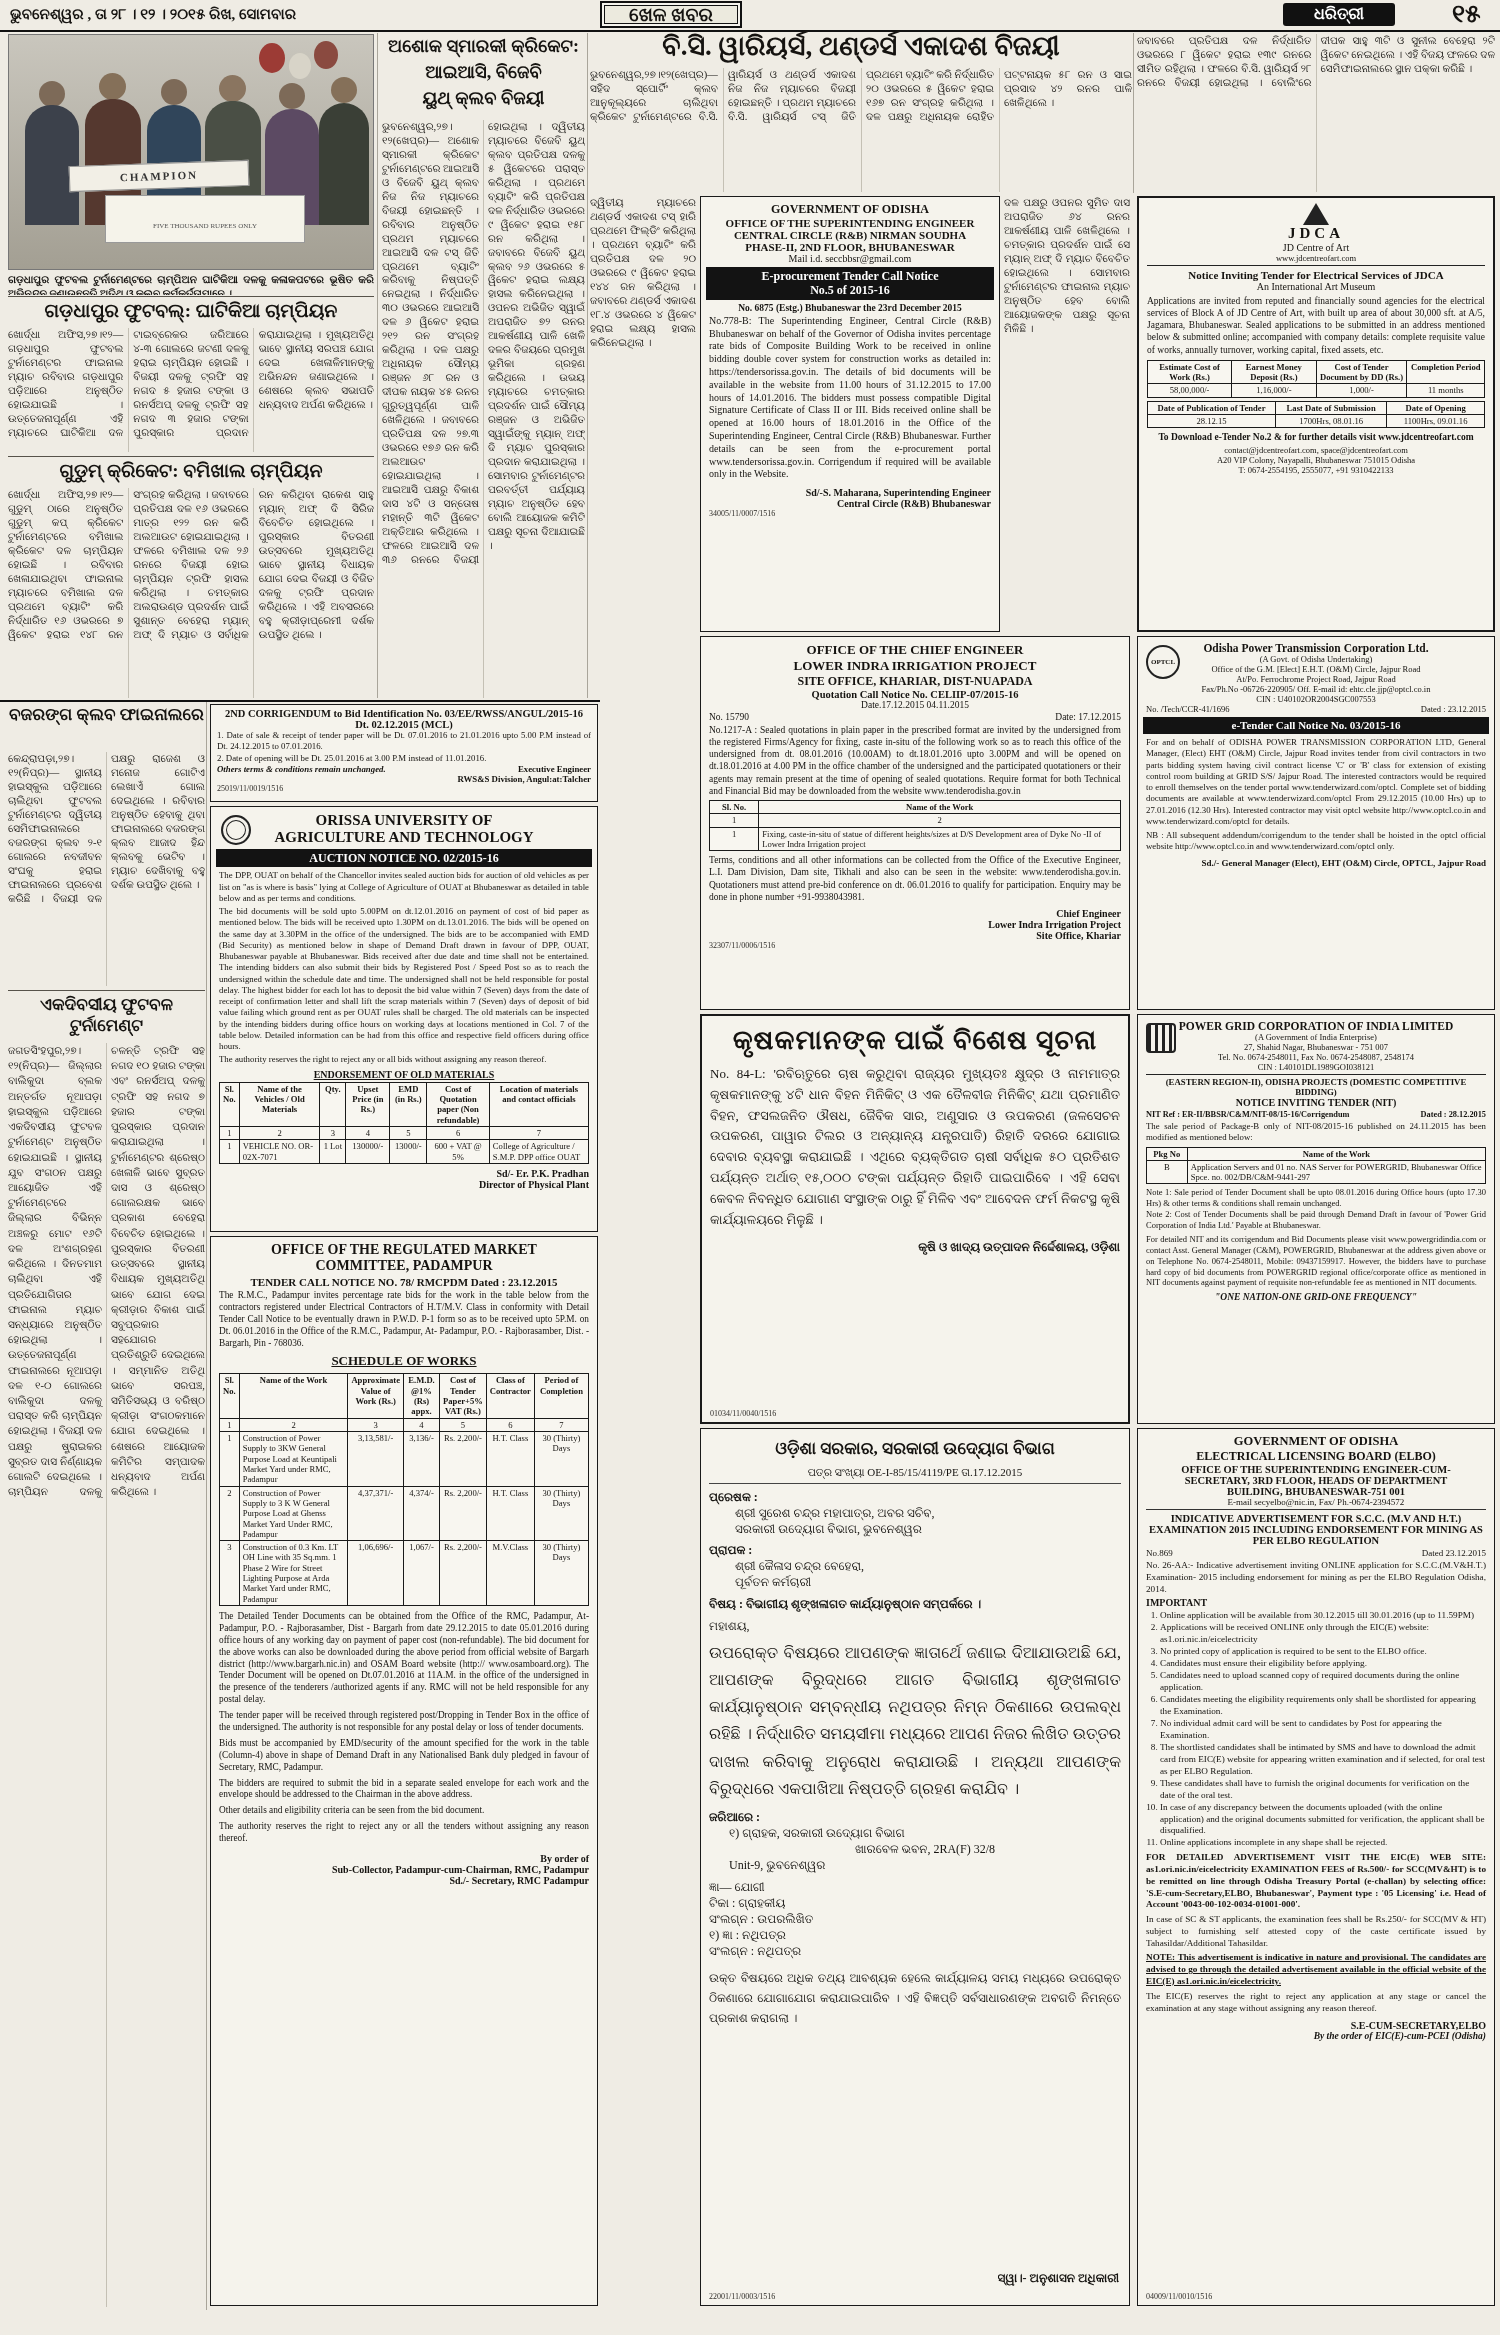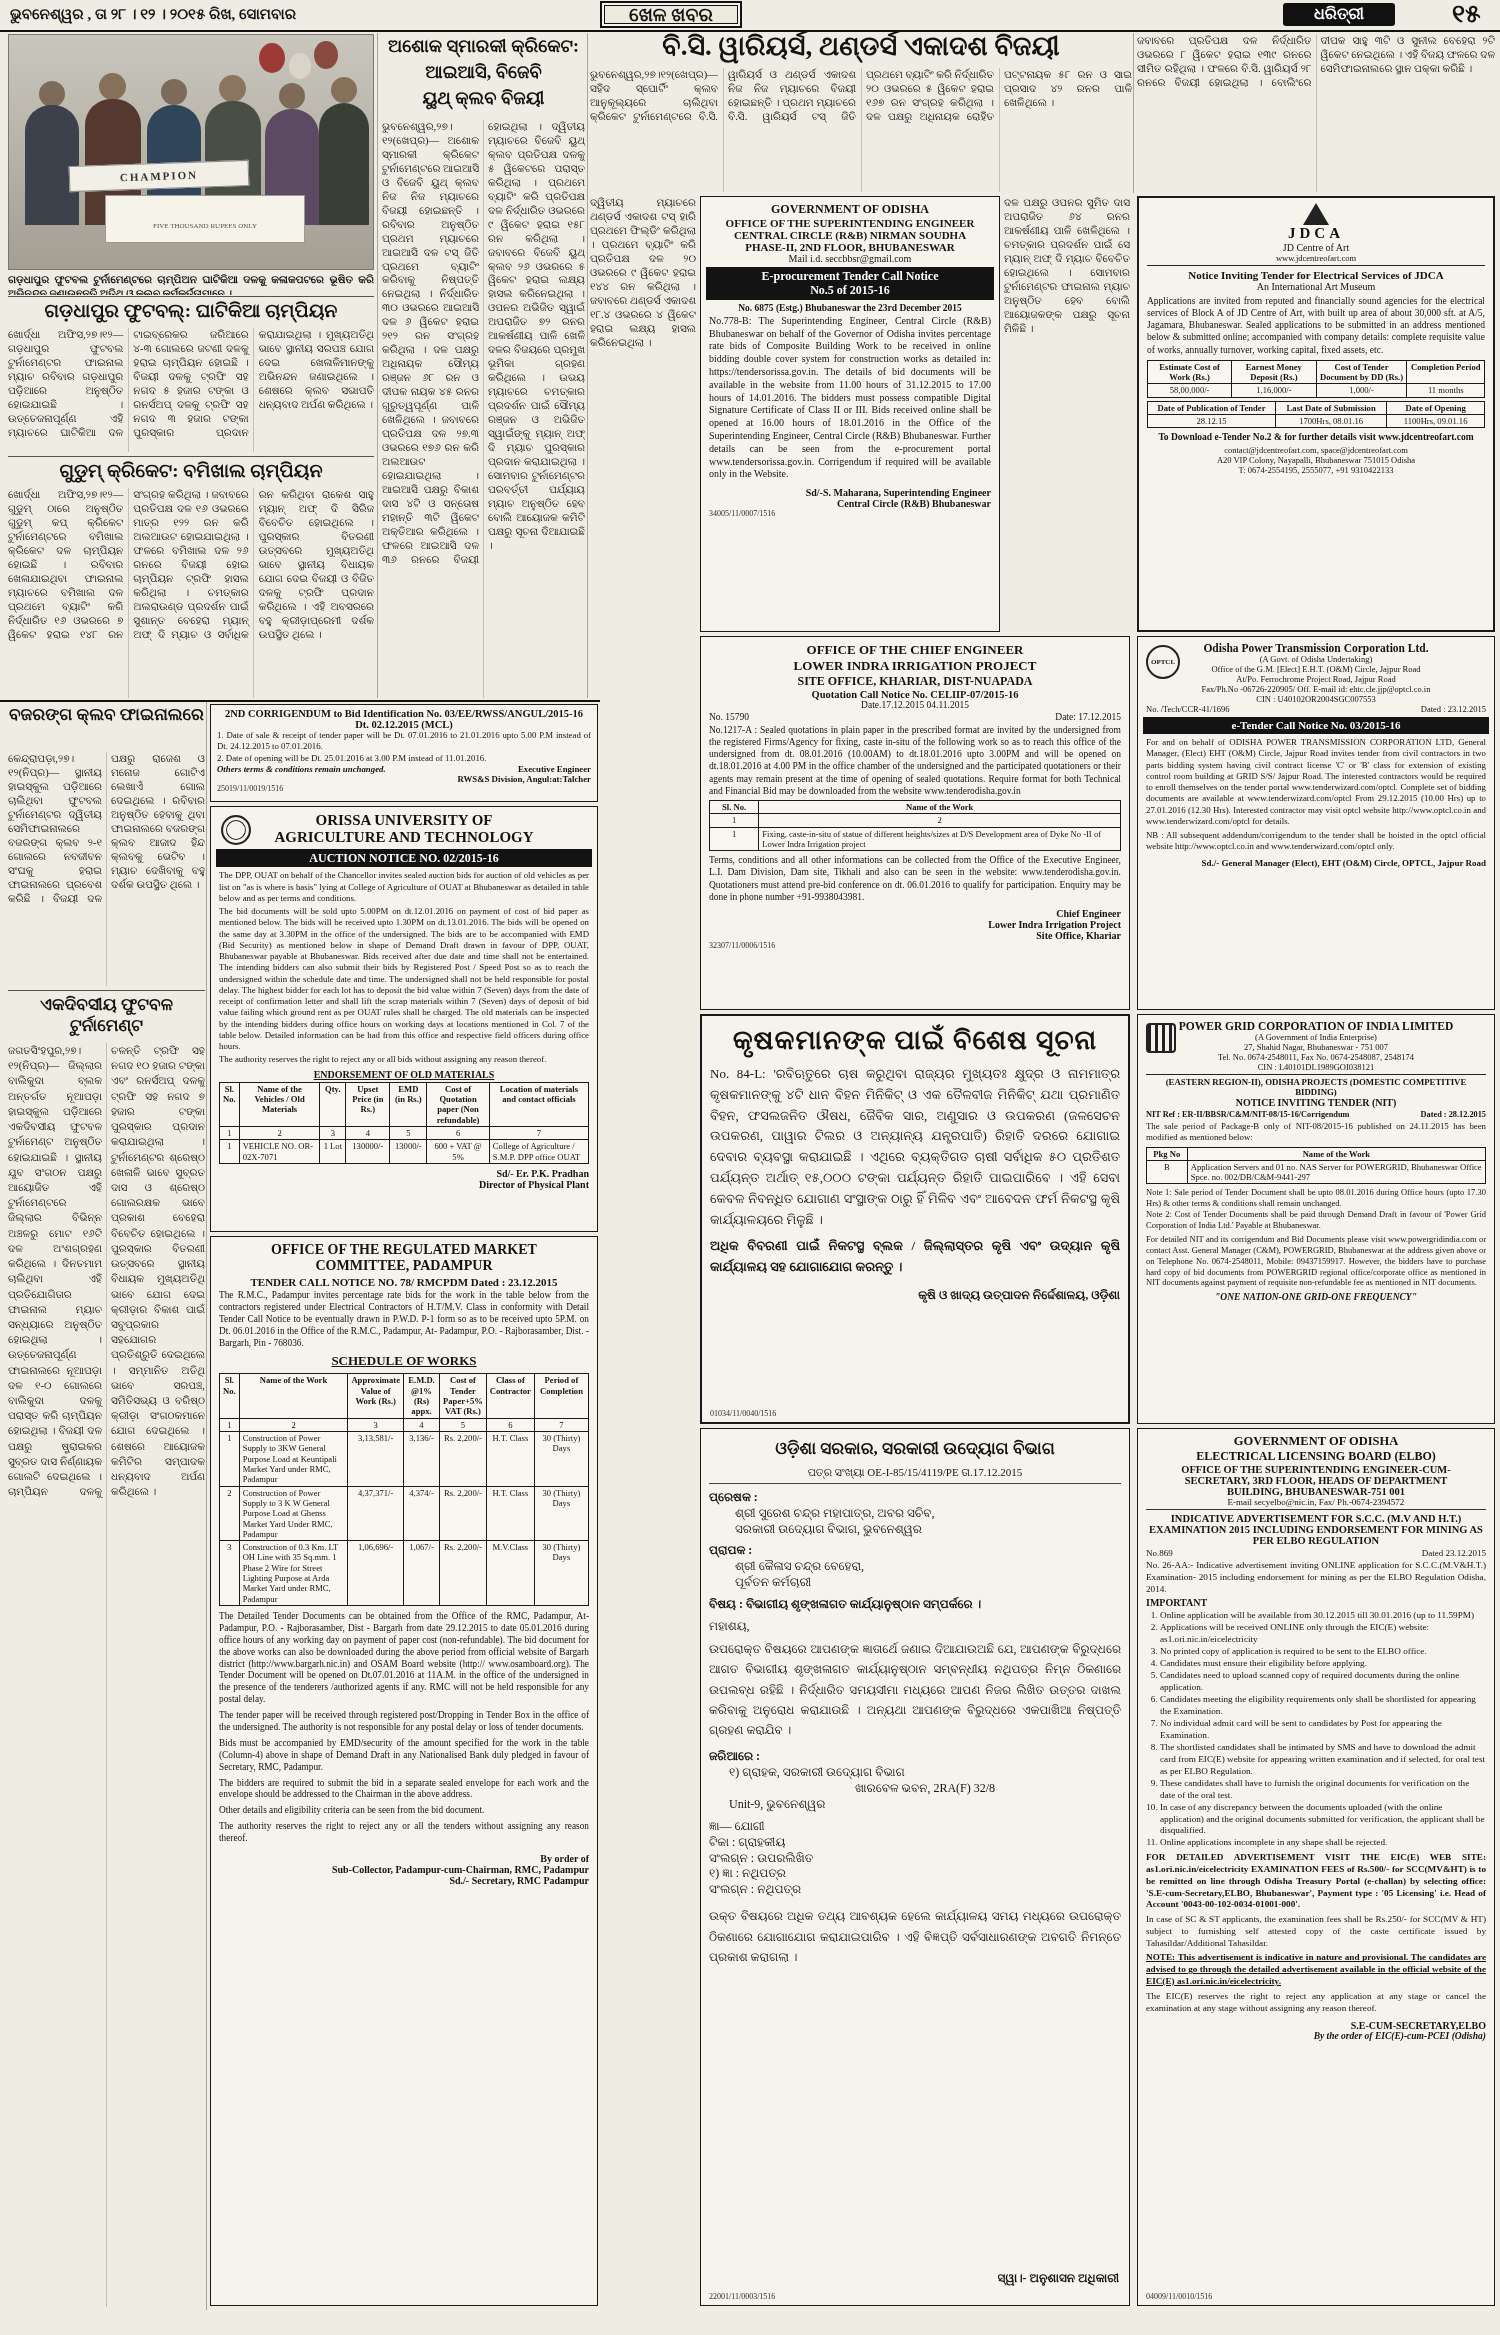--- a/index.html
+++ b/index.html
@@ -328,21 +328,20 @@
   </div>
   <div class="bar" style="font-size:11px">e-Tender Call Notice No. 03/2015-16</div>
   <div class="eng j" style="font-size:8.8px">For and on behalf of ODISHA POWER TRANSMISSION CORPORATION LTD, General Manager, (Elect) EHT (O&amp;M) Circle, Jajpur Road invites tender from civil contractors in two parts bidding system having civil contract license 'C' or 'B' class for extension of existing control room building at GRID S/S/ Jajpur Road. The interested contractors would be required to enroll themselves on the tender portal www.tenderwizard.com/optcl. Complete set of bidding documents are available at www.tenderwizard.com/optcl From 29.12.2015 (10.00 Hrs) up to 27.01.2016 (12.30 Hrs). Interested contractor may visit optcl website http://www.optcl.co.in and www.tenderwizard.com/optcl for details.</div>
   <div class="eng j" style="font-size:8.8px;margin-top:3px">NB : All subsequent addendum/corrigendum to the tender shall be hoisted in the optcl official website http://www.optcl.co.in and www.tenderwizard.com/optcl only.</div>
   <div class="r b" style="font-size:9px;margin-top:5px">Sd./- General Manager (Elect), EHT (O&amp;M) Circle, OPTCL, Jajpur Road</div>
 </div>
 
 <div class="box" style="left:700px;top:1014px;width:430px;height:410px;border-width:2.5px">
   <div class="c b" style="font-size:27px;margin:4px 0 8px 0;letter-spacing:1px">କୃଷକମାନଙ୍କ ପାଇଁ ବିଶେଷ ସୂଚନା</div>
   <div class="odia" style="font-size:13px;line-height:1.6">No. 84-L: 'ରବିଋତୁରେ ଚାଷ କରୁଥିବା ରାଜ୍ୟର ମୁଖ୍ୟତଃ କ୍ଷୁଦ୍ର ଓ ନାମମାତ୍ର କୃଷକମାନଙ୍କୁ ୪ଟି ଧାନ ବିହନ ମିନିକିଟ୍ ଓ ଏକ ତୈଳବୀଜ ମିନିକିଟ୍ ଯଥା ପ୍ରମାଣିତ ବିହନ, ଫସଲଜନିତ ଔଷଧ, ଜୈବିକ ସାର, ଅଣୁସାର ଓ ଉପକରଣ (ଜଳସେଚନ ଉପକରଣ, ପାୱାର ଟିଲର ଓ ଅନ୍ୟାନ୍ୟ ଯନ୍ତ୍ରପାତି) ରିହାତି ଦରରେ ଯୋଗାଇ ଦେବାର ବ୍ୟବସ୍ଥା କରାଯାଇଛି । ଏଥିରେ ବ୍ୟକ୍ତିଗତ ଚାଷୀ ସର୍ବାଧିକ ୫୦ ପ୍ରତିଶତ ପର୍ଯ୍ୟନ୍ତ ଅର୍ଥାତ୍ ୧୫,୦୦୦ ଟଙ୍କା ପର୍ଯ୍ୟନ୍ତ ରିହାତି ପାଇପାରିବେ । ଏହି ସେବା କେବଳ ନିବନ୍ଧିତ ଯୋଗାଣ ସଂସ୍ଥାଙ୍କ ଠାରୁ ହିଁ ମିଳିବ ଏବଂ ଆବେଦନ ଫର୍ମ ନିକଟସ୍ଥ କୃଷି କାର୍ଯ୍ୟାଳୟରେ ମିଳୁଛି ।</div>
-  <div class="odia b" style="font-size:13px;line-height:1.6;margin-top:6px">ଅଧିକ ବିବରଣୀ ପାଇଁ ନିକଟସ୍ଥ ବ୍ଲକ / ଜିଲ୍ଲାସ୍ତର କୃଷି ଏବଂ ଉଦ୍ୟାନ କୃଷି କାର୍ଯ୍ୟାଳୟ ସହ ଯୋଗାଯୋଗ କରନ୍ତୁ ।</div>
   <div class="r b odia" style="font-size:12px;margin-top:10px;text-align:right">କୃଷି ଓ ଖାଦ୍ୟ ଉତ୍ପାଦନ ନିର୍ଦ୍ଦେଶାଳୟ, ଓଡ଼ିଶା</div>
   <div class="ref" style="position:absolute;bottom:4px;left:8px">01034/11/0040/1516</div>
 </div>
 
 <div class="box" style="left:1137px;top:1014px;width:358px;height:410px">
   <div style="position:absolute;left:8px;top:8px;width:30px;height:30px;border:2px solid #222;border-radius:4px;background:repeating-linear-gradient(90deg,#222 0 3px,#f5f3ec 3px 7px)"></div>
   <div class="c b" style="font-size:11.5px">POWER GRID CORPORATION OF INDIA LIMITED</div>
   <div class="c" style="font-size:8.5px">(A Government of India Enterprise)</div>
   <div class="c" style="font-size:8.5px">27, Shahid Nagar, Bhubaneswar - 751 007</div>
   <div class="c" style="font-size:8.5px">Tel. No. 0674-2548011, Fax No. 0674-2548087, 2548174</div>
@@ -376,21 +375,21 @@
   <div class="c b odia" style="font-size:17px;text-align:center;margin:4px 0">ଓଡ଼ିଶା ସରକାର, ସରକାରୀ ଉଦ୍ୟୋଗ ବିଭାଗ</div>
   <div class="c odia" style="font-size:11px;text-align:center;border-bottom:1px solid #444;padding-bottom:4px">ପତ୍ର ସଂଖ୍ୟା OE-I-85/15/4119/PE ତା.17.12.2015</div>
   <div class="odia b" style="font-size:12px;margin-top:6px;text-align:left">ପ୍ରେଷକ :</div>
   <div class="odia" style="font-size:12px;text-align:left;padding-left:26px">ଶ୍ରୀ ସୁରେଶ ଚନ୍ଦ୍ର ମହାପାତ୍ର, ଅବର ସଚିବ,</div>
   <div class="odia" style="font-size:12px;text-align:left;padding-left:26px">ସରକାରୀ ଉଦ୍ୟୋଗ ବିଭାଗ, ଭୁବନେଶ୍ୱର</div>
   <div class="odia b" style="font-size:12px;margin-top:5px;text-align:left">ପ୍ରାପକ :</div>
   <div class="odia" style="font-size:12px;text-align:left;padding-left:26px">ଶ୍ରୀ କୈଳାସ ଚନ୍ଦ୍ର ବେହେରା,</div>
   <div class="odia" style="font-size:12px;text-align:left;padding-left:26px">ପୂର୍ବତନ କର୍ମଚାରୀ</div>
   <div class="odia b" style="font-size:12px;margin-top:6px;text-align:left">ବିଷୟ : ବିଭାଗୀୟ ଶୃଙ୍ଖଳାଗତ କାର୍ଯ୍ୟାନୁଷ୍ଠାନ ସମ୍ପର୍କରେ ।</div>
   <div class="odia" style="font-size:12px;margin-top:6px;text-align:left">ମହାଶୟ,</div>
-  <div class="odia" style="font-size:12px;line-height:1.7;margin-top:4px">ଉପରୋକ୍ତ ବିଷୟରେ ଆପଣଙ୍କ ଜ୍ଞାତାର୍ଥେ ଜଣାଇ ଦିଆଯାଉଅଛି ଯେ, ଆପଣଙ୍କ ବିରୁଦ୍ଧରେ ଆଗତ ବିଭାଗୀୟ ଶୃଙ୍ଖଳାଗତ କାର୍ଯ୍ୟାନୁଷ୍ଠାନ ସମ୍ବନ୍ଧୀୟ ନଥିପତ୍ର ନିମ୍ନ ଠିକଣାରେ ଉପଲବ୍ଧ ରହିଛି । ନିର୍ଦ୍ଧାରିତ ସମୟସୀମା ମଧ୍ୟରେ ଆପଣ ନିଜର ଲିଖିତ ଉତ୍ତର ଦାଖଲ କରିବାକୁ ଅନୁରୋଧ କରାଯାଉଛି । ଅନ୍ୟଥା ଆପଣଙ୍କ ବିରୁଦ୍ଧରେ ଏକପାଖିଆ ନିଷ୍ପତ୍ତି ଗ୍ରହଣ କରାଯିବ ।</div>
+  <div class="odia" style="font-size:16px;line-height:1.7;margin-top:4px">ଉପରୋକ୍ତ ବିଷୟରେ ଆପଣଙ୍କ ଜ୍ଞାତାର୍ଥେ ଜଣାଇ ଦିଆଯାଉଅଛି ଯେ, ଆପଣଙ୍କ ବିରୁଦ୍ଧରେ ଆଗତ ବିଭାଗୀୟ ଶୃଙ୍ଖଳାଗତ କାର୍ଯ୍ୟାନୁଷ୍ଠାନ ସମ୍ବନ୍ଧୀୟ ନଥିପତ୍ର ନିମ୍ନ ଠିକଣାରେ ଉପଲବ୍ଧ ରହିଛି । ନିର୍ଦ୍ଧାରିତ ସମୟସୀମା ମଧ୍ୟରେ ଆପଣ ନିଜର ଲିଖିତ ଉତ୍ତର ଦାଖଲ କରିବାକୁ ଅନୁରୋଧ କରାଯାଉଛି । ଅନ୍ୟଥା ଆପଣଙ୍କ ବିରୁଦ୍ଧରେ ଏକପାଖିଆ ନିଷ୍ପତ୍ତି ଗ୍ରହଣ କରାଯିବ ।</div>
   <div class="odia b" style="font-size:12px;margin-top:8px;text-align:left">ଜରିଆରେ :</div>
   <div class="odia" style="font-size:12px;text-align:left;padding-left:20px">୧) ଗ୍ରାହକ, ସରକାରୀ ଉଦ୍ୟୋଗ ବିଭାଗ</div>
   <div class="odia" style="font-size:12px;text-align:center;padding-left:20px">ଖାରବେଳ ଭବନ, 2RA(F) 32/8</div>
   <div class="odia" style="font-size:12px;text-align:left;padding-left:20px">Unit-9, ଭୁବନେଶ୍ୱର</div>
   <div class="odia" style="font-size:12px;margin-top:6px;text-align:left">ଜ୍ଞା— ଯୋଗୀ</div>
   <div class="odia" style="font-size:12px;text-align:left">ଟିକା : ଗ୍ରାହକୀୟ</div>
   <div class="odia" style="font-size:12px;text-align:left">ସଂଲଗ୍ନ : ଉପରଲିଖିତ</div>
   <div class="odia" style="font-size:12px;text-align:left">୧) ଜ୍ଞା : ନଥିପତ୍ର</div>
   <div class="odia" style="font-size:12px;text-align:left">ସଂଲଗ୍ନ : ନଥିପତ୍ର</div>
   <div class="odia" style="font-size:12px;line-height:1.7;margin-top:8px">ଉକ୍ତ ବିଷୟରେ ଅଧିକ ତଥ୍ୟ ଆବଶ୍ୟକ ହେଲେ କାର୍ଯ୍ୟାଳୟ ସମୟ ମଧ୍ୟରେ ଉପରୋକ୍ତ ଠିକଣାରେ ଯୋଗାଯୋଗ କରାଯାଇପାରିବ । ଏହି ବିଜ୍ଞପ୍ତି ସର୍ବସାଧାରଣଙ୍କ ଅବଗତି ନିମନ୍ତେ ପ୍ରକାଶ କରାଗଲା ।</div>

